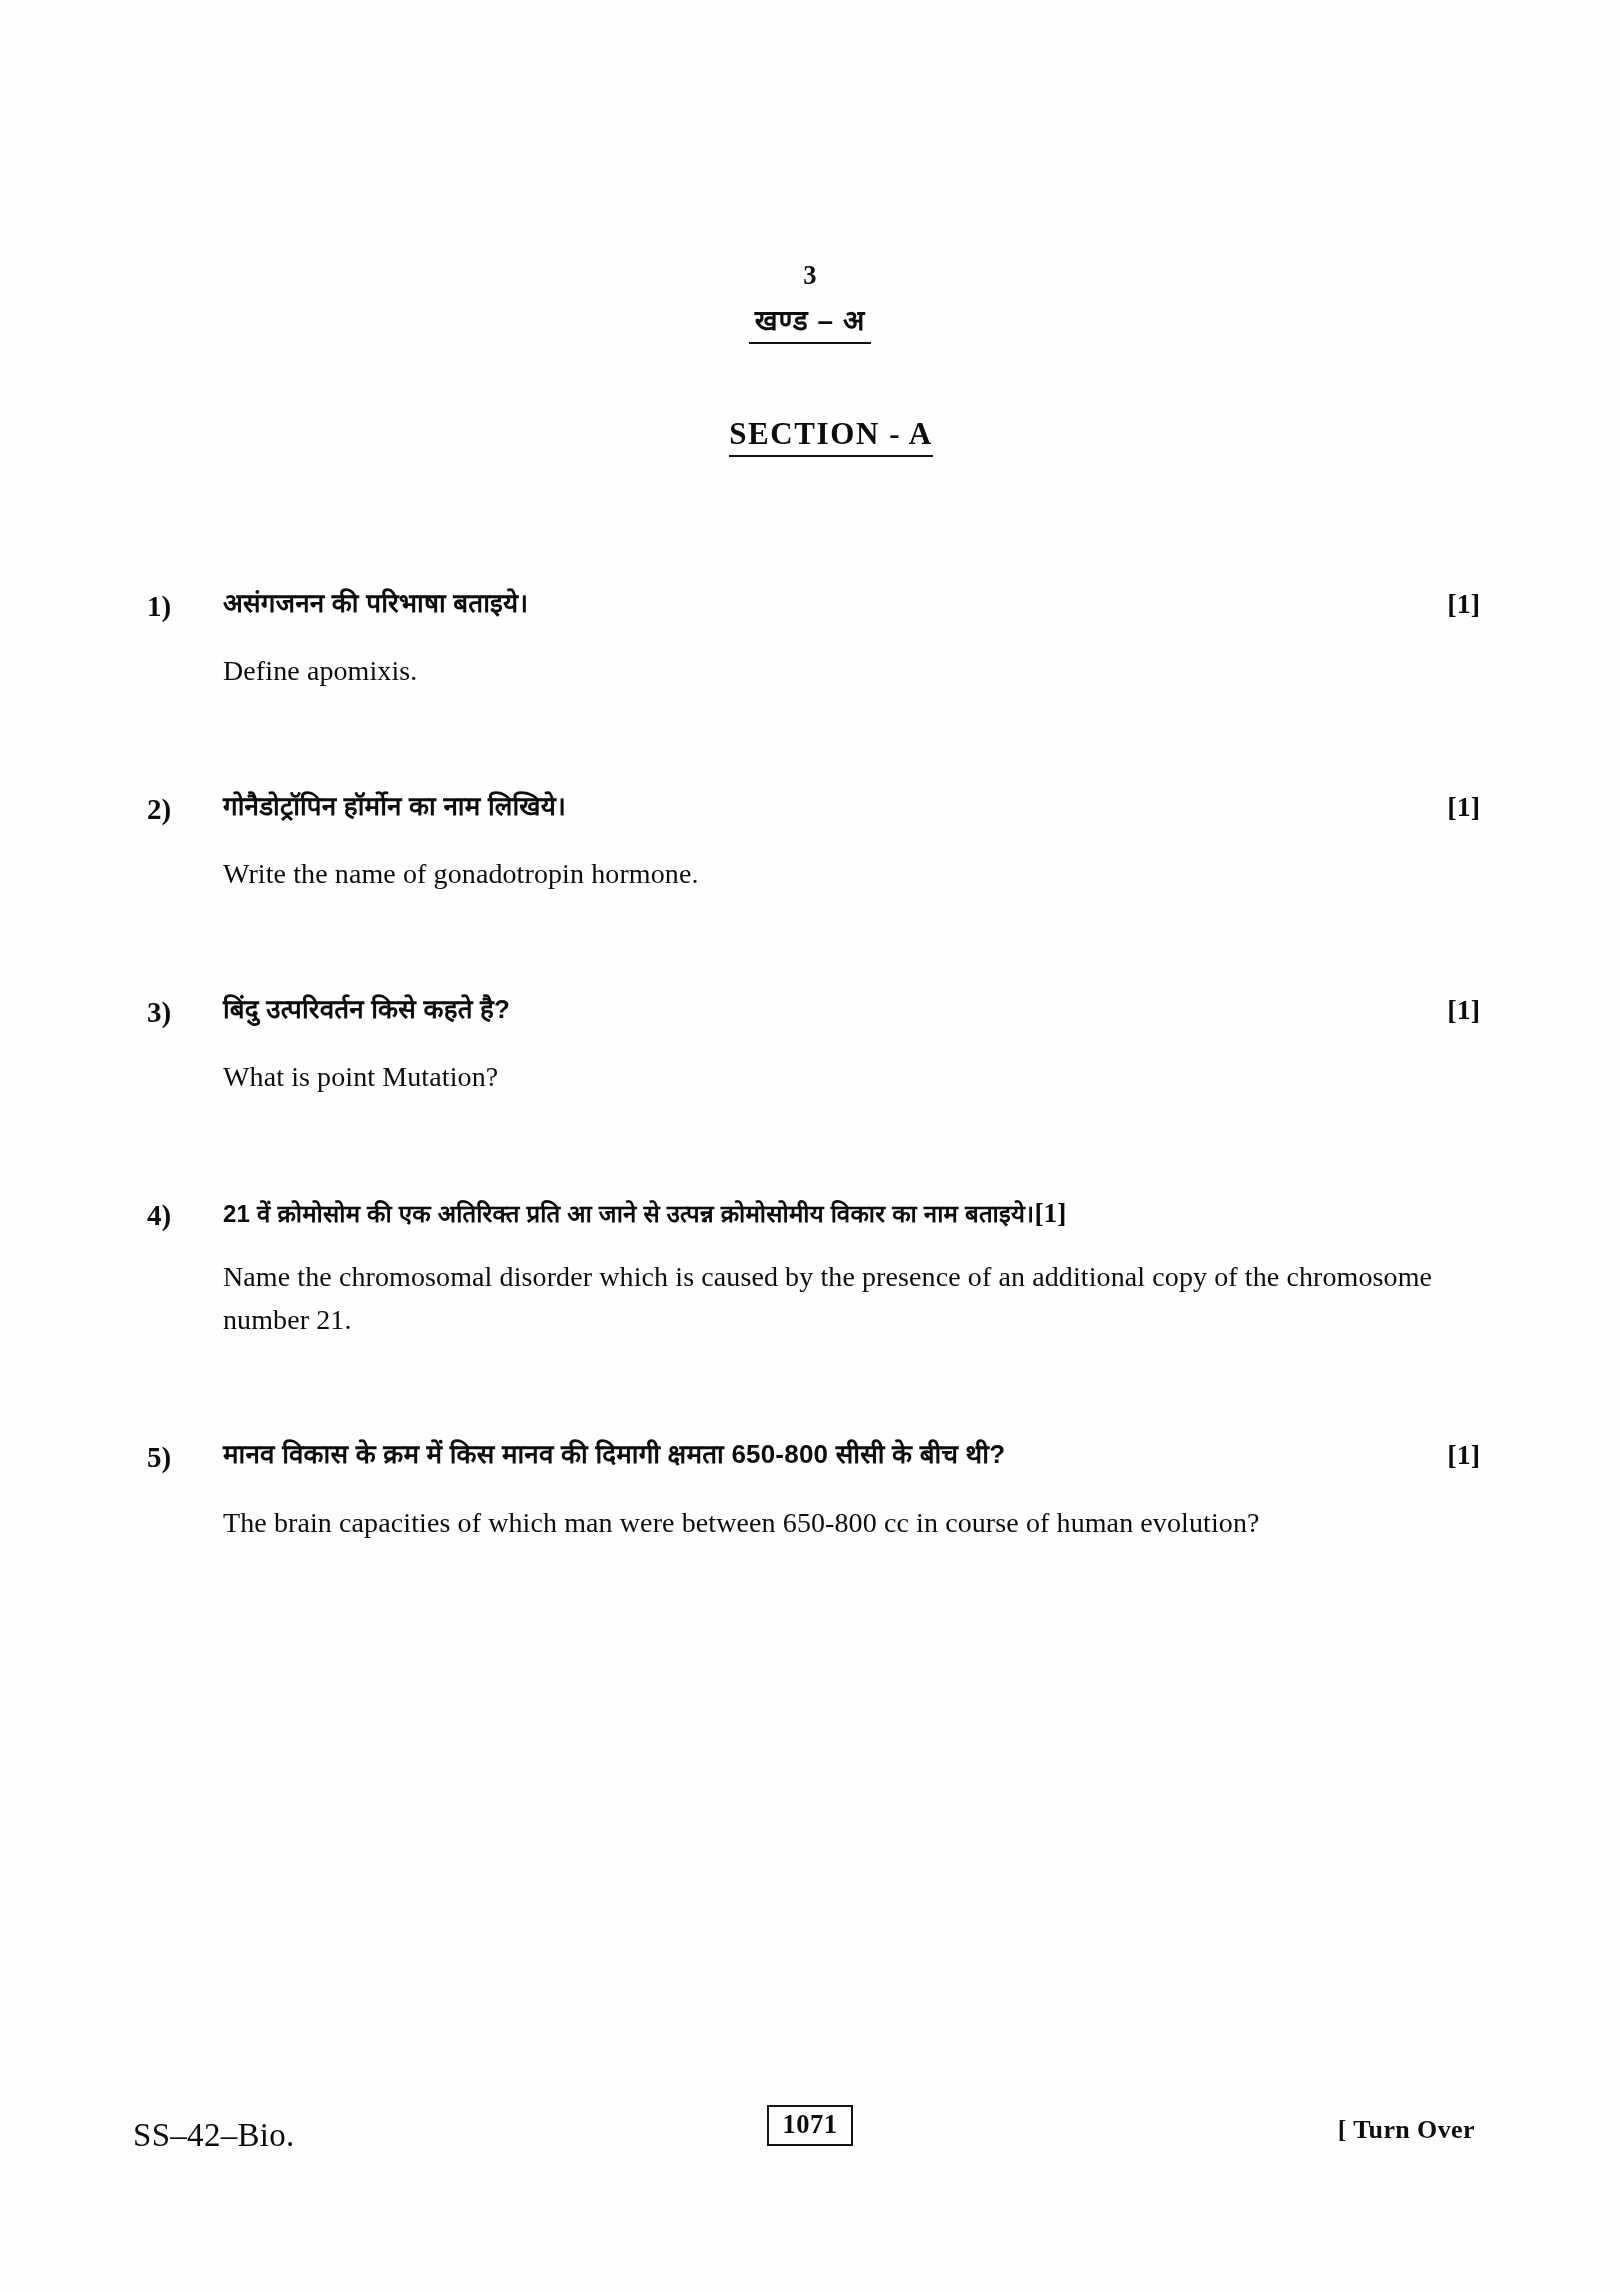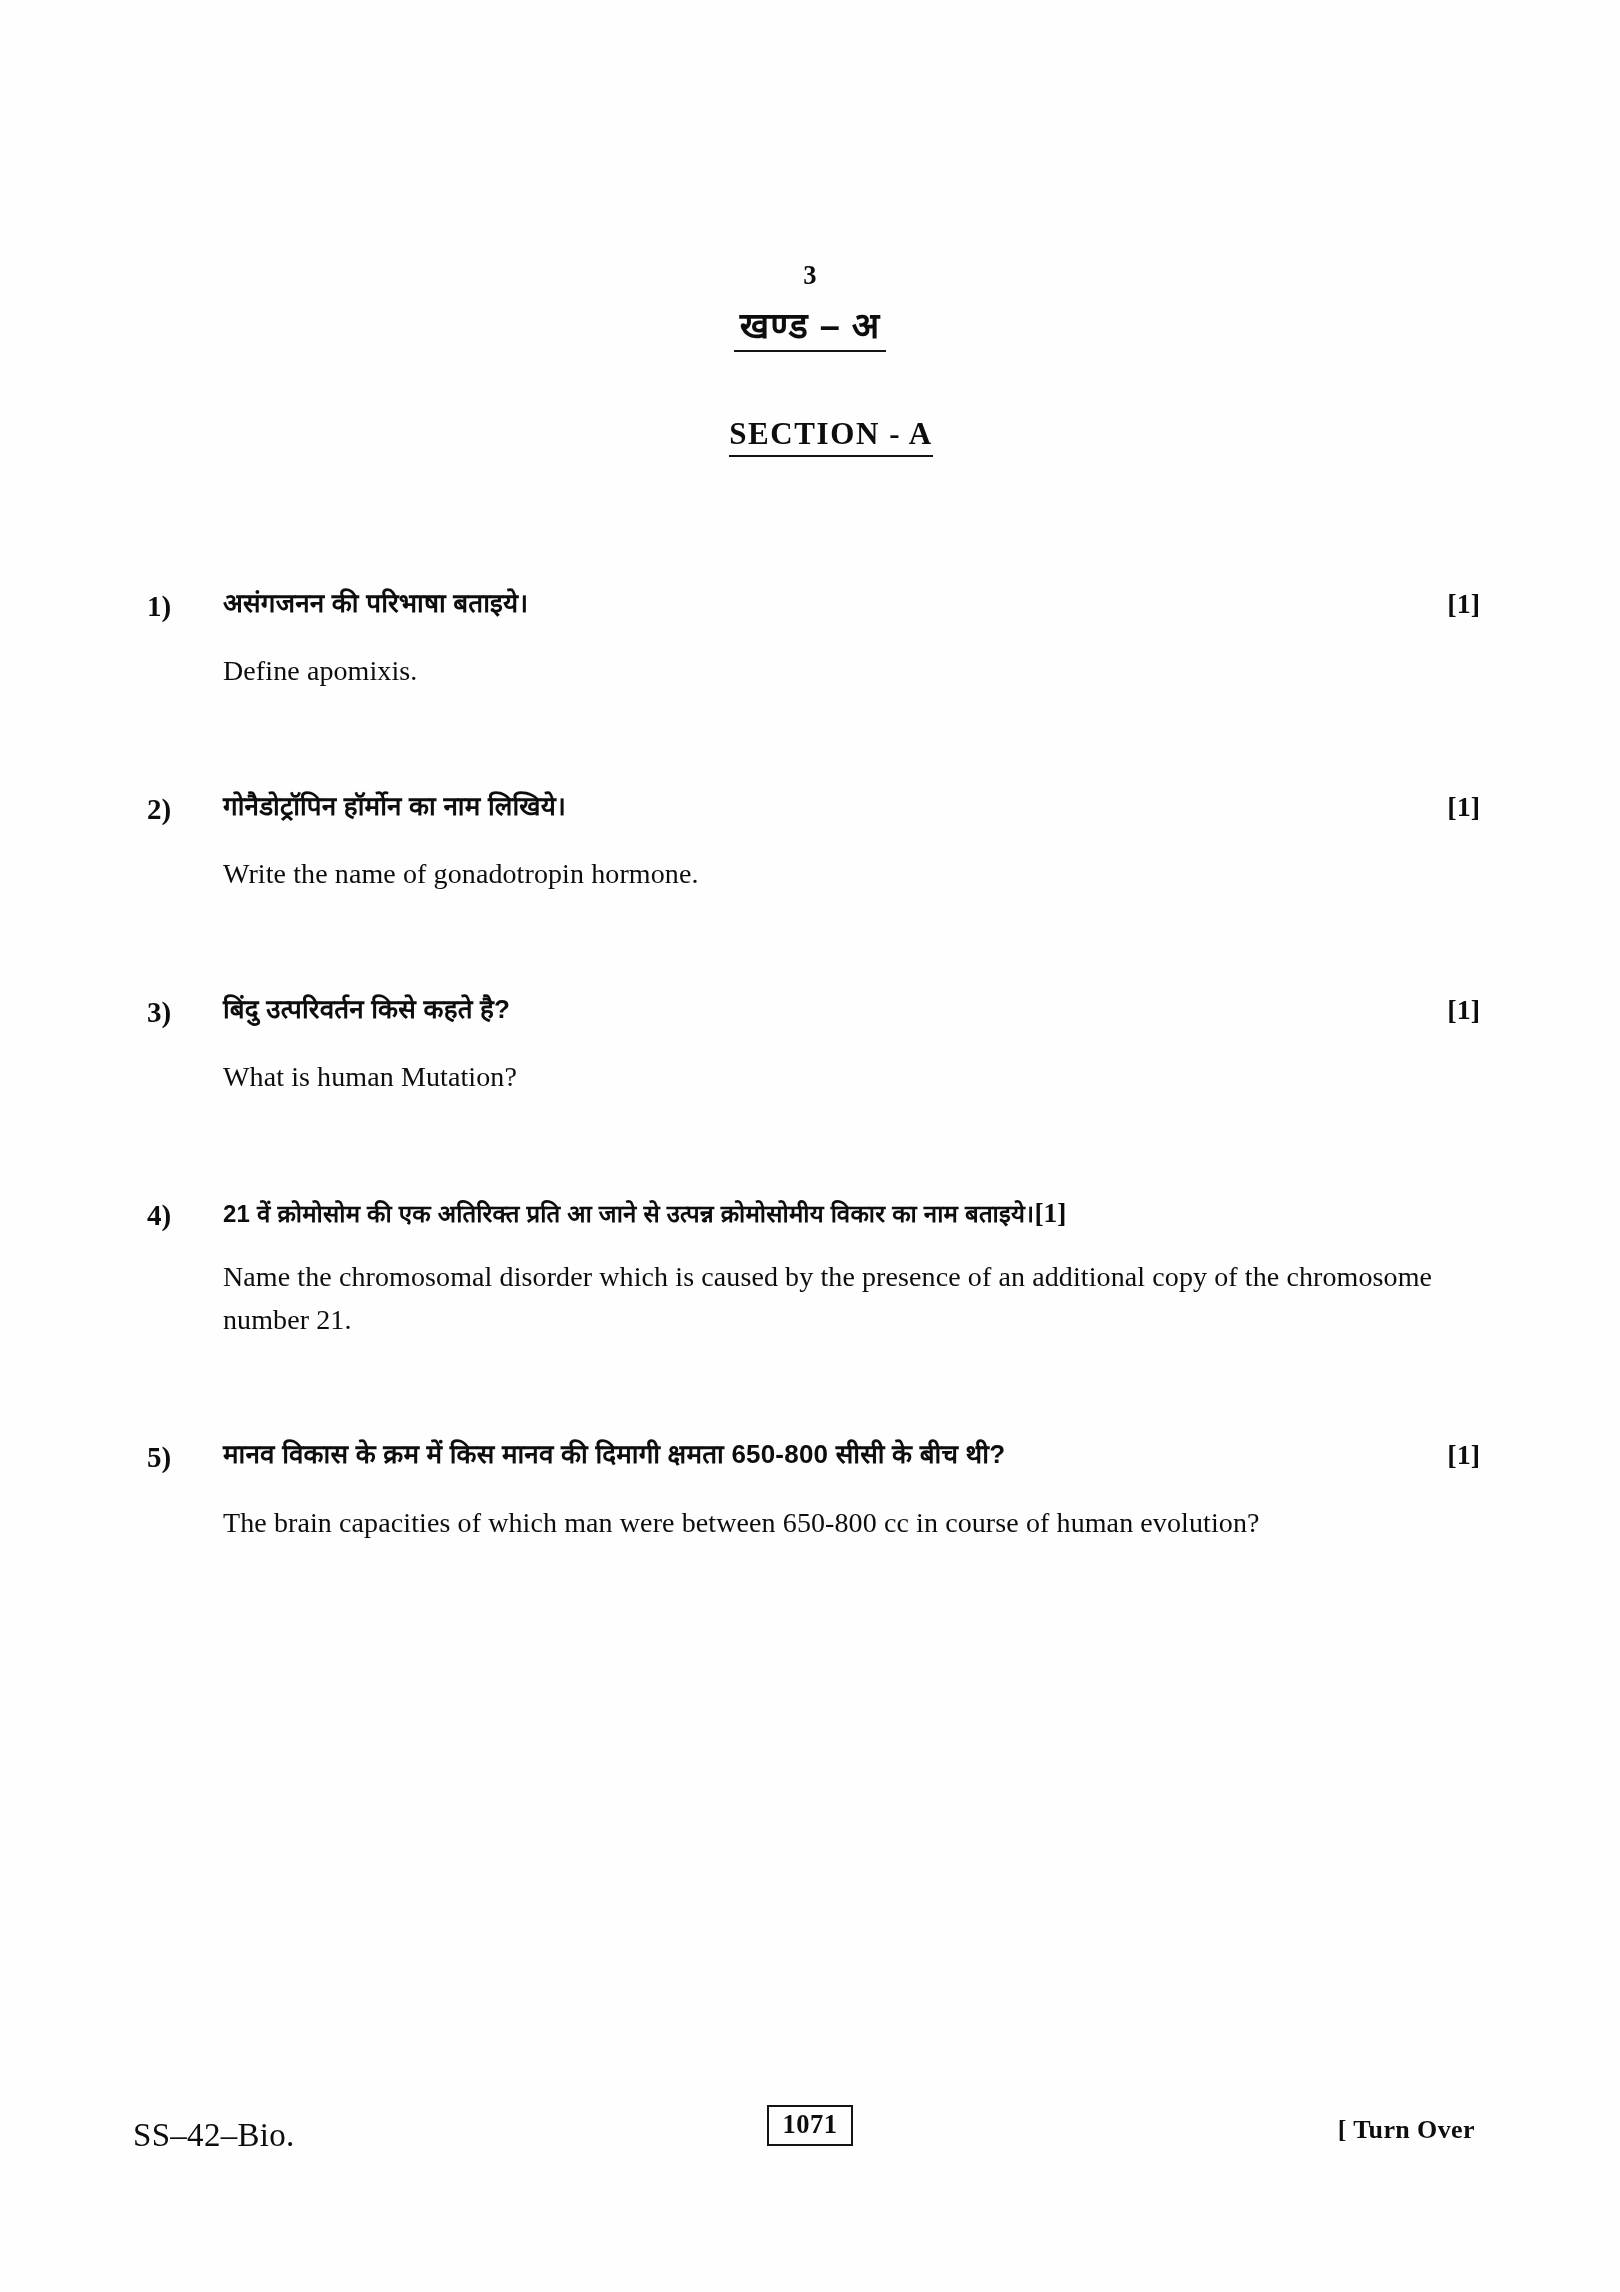--- a/index.html
+++ b/index.html
@@ -37,21 +37,21 @@
   }
   .hindi-section-head {
     position: absolute;
     top: 306px;
     left: 0;
     width: 1620px;
     text-align: center;
   }
   .hindi-section-head span {
     font-family: "Liberation Sans", "DejaVu Sans", sans-serif;
-    font-size: 36px;
+    font-size: 28px;
     font-weight: bold;
     letter-spacing: 1px;
     border-bottom: 2.5px solid #141414;
     padding: 0 5.9px 4.9px 5.9px;
     display: inline-block;
     line-height: 1.1;
   }
   .eng-section-head {
     position: absolute;
     top: 416px;
@@ -209,21 +209,21 @@
       <div class="marks">[1]</div>
     </div>
 
     <div class="spacer-lg"></div>
 
     <div class="q-block">
       <div class="q-row">
         <div class="q-num">3)</div>
         <div class="q-body">
           <div class="q-hindi">बिंदु उत्परिवर्तन किसे कहते है?</div>
-          <div class="q-eng">What is human Mutation?</div>
+          <div class="q-eng">What is point Mutation?</div>
         </div>
       </div>
       <div class="marks">[1]</div>
     </div>
 
     <div class="spacer-lg"></div>
 
     <div class="q-block tight">
       <div class="q-row">
         <div class="q-num">4)</div>

